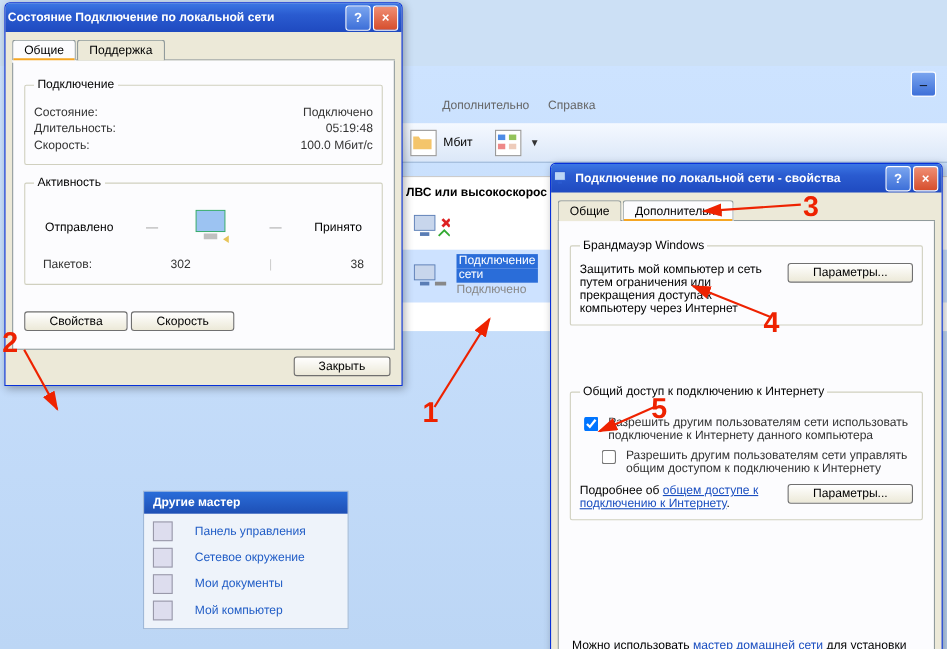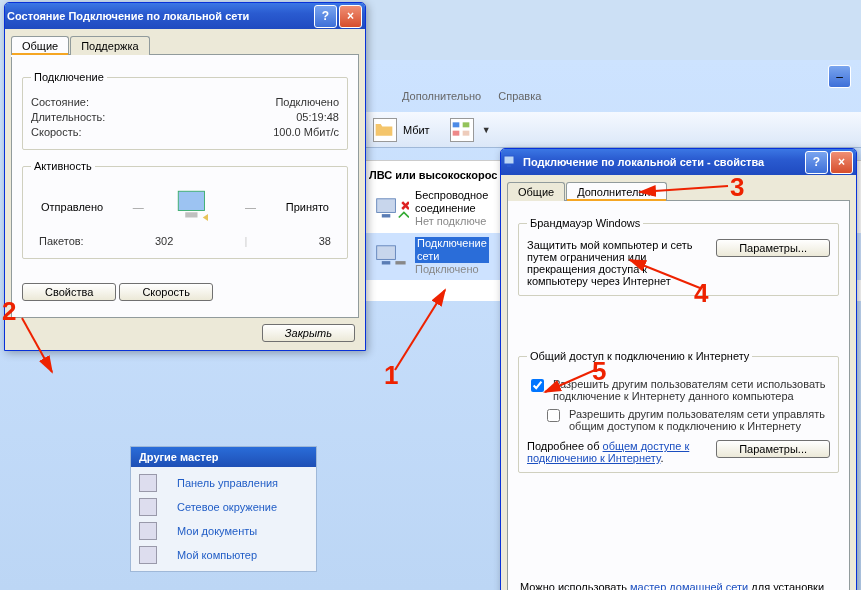--- a/index.html
+++ b/index.html
@@ -51,21 +51,21 @@
 
 
 .lnk{color:#1a4ec0;text-decoration:underline;cursor:pointer;}
 
 
 .ann{position:absolute;color:#e20;font:bold 26px Arial;z-index:50;}
 .arrow{position:absolute;pointer-events:none;z-index:49;}
 
 
 .btnbar{display:flex;justify-content:flex-end;gap:6px;padding:6px 4px 2px;}
-.btnbar .btn{min-width:72px;font-style:italic;}
+.btnbar .btn{min-width:72px;}
 
 .toolbar-ico{width:22px;height:22px;border:1px solid #999;background:#fff;margin-right:6px;float:left;}
 .dropdown-arrow{font-size:9px;color:#333;margin-left:2px;}
 </style>
 </head>
 <body>
 
 <div class="bg-explorer"></div>
 <div style="position:absolute;left:368px;top:90px;right:0;height:20px;margin-left:26px;">
   <span style="margin-left:8px;color:#666">Дополнительно</span>
@@ -98,25 +98,20 @@
 <div class="netlist">
   <div class="netcat">ЛВС или высокоскорос</div>
   <div class="netitem">
     <svg class="netico" viewBox="0 0 40 40">
       <rect x="2" y="8" width="22" height="16" fill="#c8d6ec" stroke="#5a7db5"></rect>
         <rect x="8" y="26" width="10" height="4" fill="#5a7db5"></rect>
       <path d="M28 30 l6 -6 l6 6" stroke="#3a3" stroke-width="2" fill="none"></path>
       <line x1="32" y1="12" x2="40" y2="20" stroke="#d22" stroke-width="3"></line>
         <line x1="40" y1="12" x2="32" y2="20" stroke="#d22" stroke-width="3"></line>
     </svg>
-    <div class="ni-text">
-      <div>Беспроводное</div>
-      <div>соединение</div>
-      <div class="sub">Нет подключе</div>
-    </div>
   </div>
   <div class="netitem" style="background:#cde2ff;">
     <svg class="netico" viewBox="0 0 40 40">
       <rect x="2" y="8" width="22" height="16" fill="#c8d6ec" stroke="#5a7db5"></rect>
         <rect x="8" y="26" width="10" height="4" fill="#5a7db5"></rect>
       <path d="M24 28 h12" stroke="#888" stroke-width="4"></path>
     </svg>
     <div class="ni-text">
       <div style="color:#fff;background:#2a6dd9;padding:0 2px">Подключение</div>
       <div style="color:#fff;background:#2a6dd9;padding:0 2px">сети</div>

